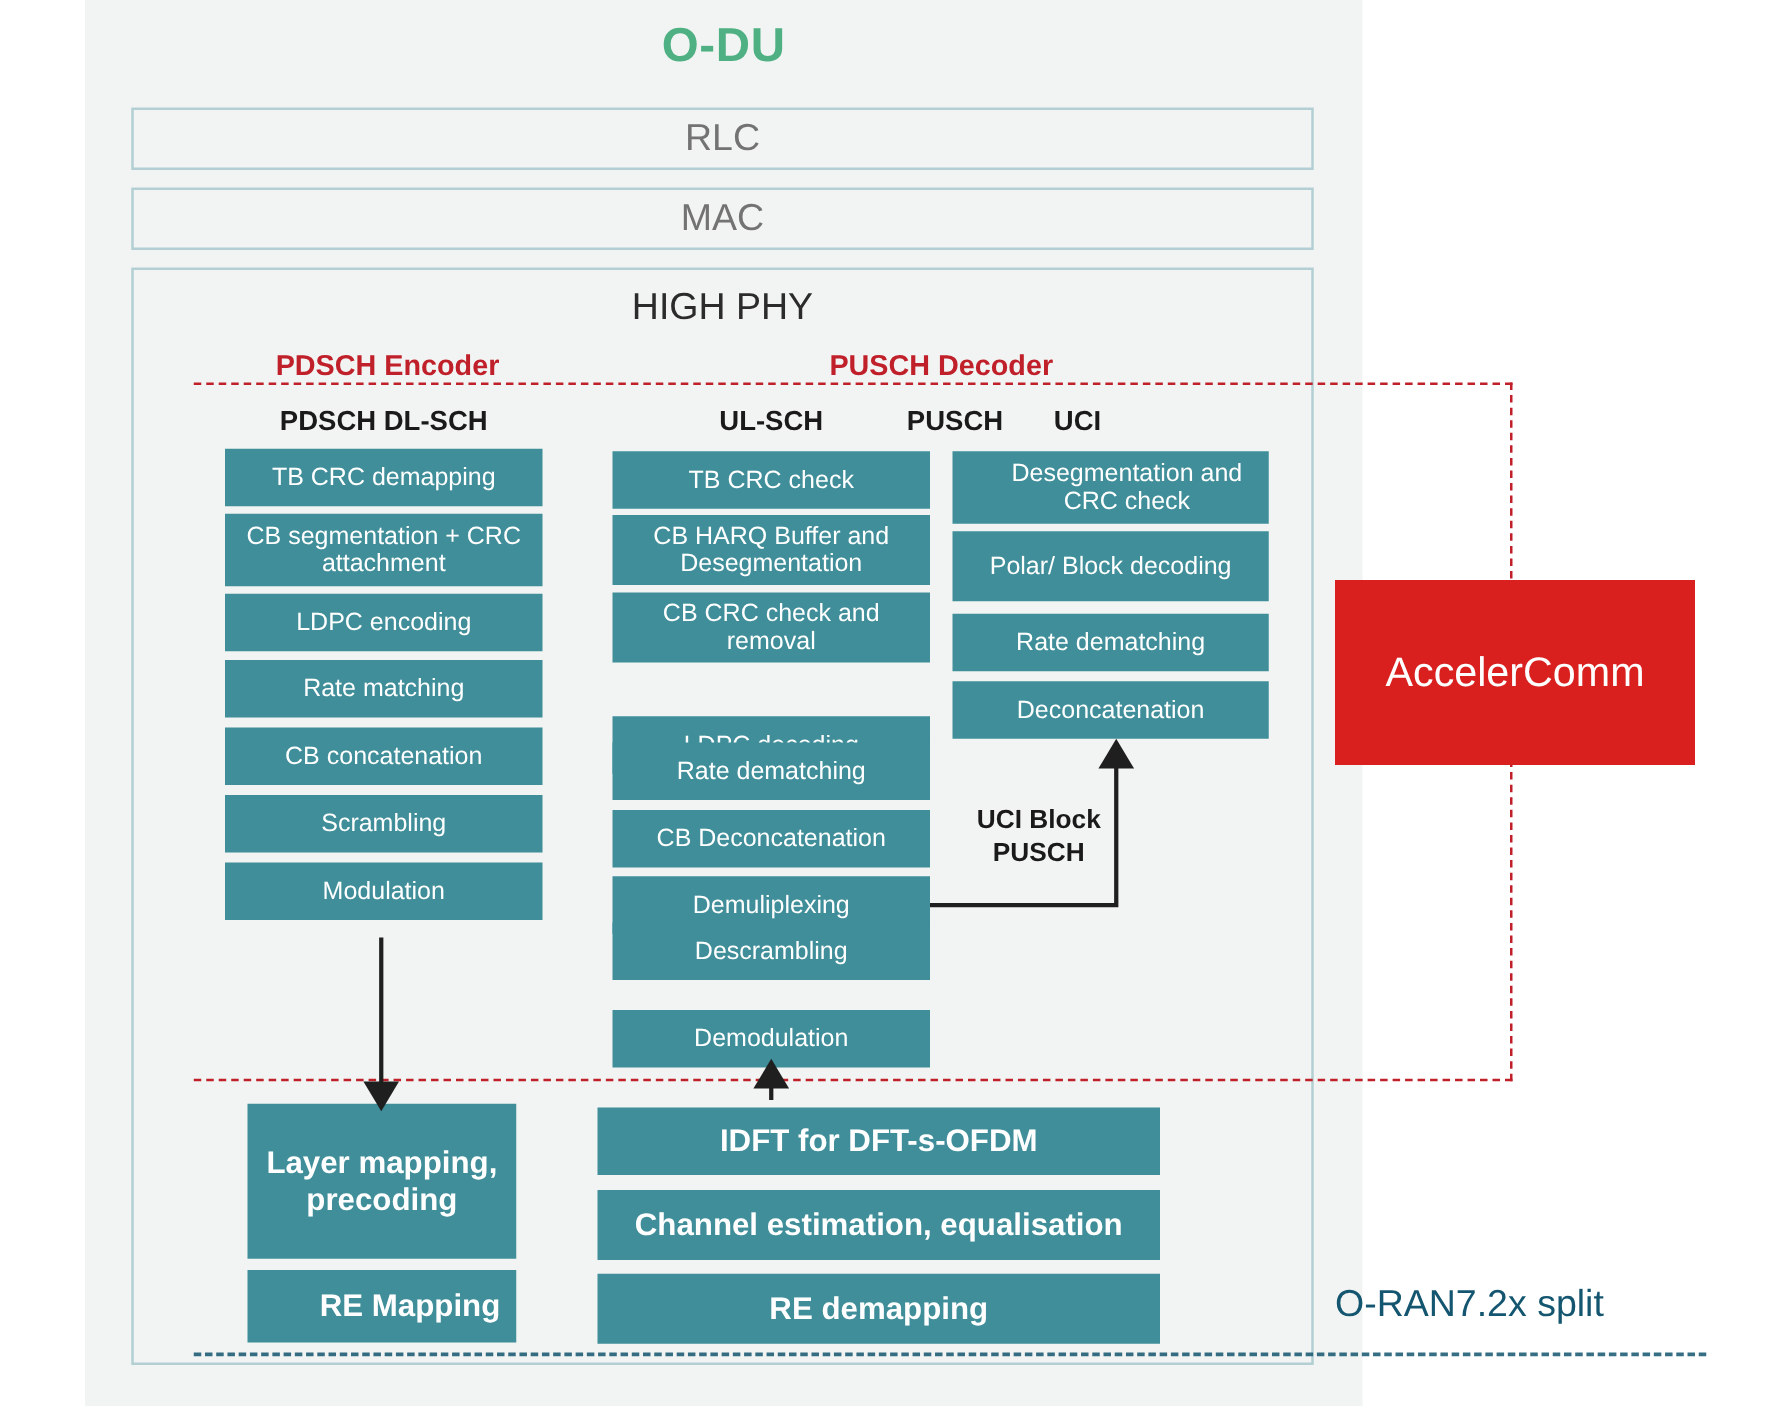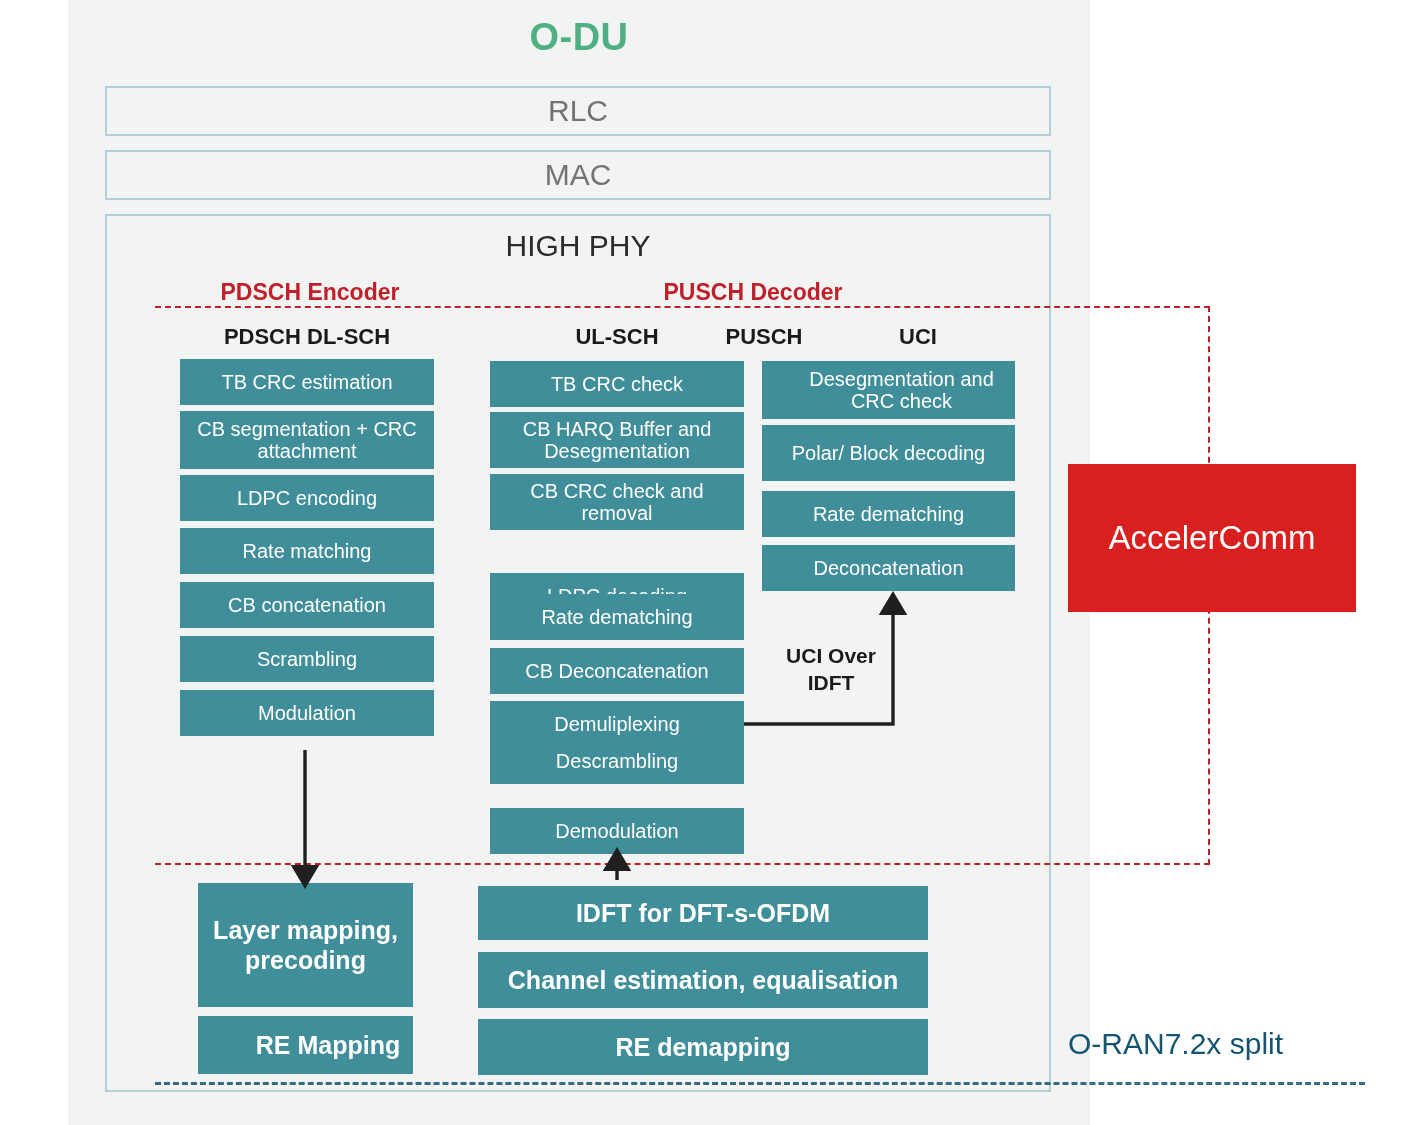--- a/index.html
+++ b/index.html
@@ -50,21 +50,21 @@
   #pdsch-encoder-head{left:190px;top:276px;width:240px;height:32px;}
   #pusch-decoder-head{left:633px;top:276px;width:240px;height:32px;}
 
   .col-head{
     color:#1a1a1a;font-weight:700;font-size:22px;
     display:flex;align-items:center;justify-content:center;
   }
   #pdsch-dlsch-head{left:180px;top:322px;width:254px;height:30px;}
   #ulsch-head{left:490px;top:322px;width:254px;height:30px;}
   #pusch-head{left:692px;top:322px;width:144px;height:30px;}
-  #uci-head{left:828px;top:322px;width:180px;height:30px;}
+  #uci-head{left:772px;top:322px;width:180px;height:30px;}
 
   
   #red-boundary{
     left:155px;top:306px;width:1055px;height:559px;
     border:2px dashed #c0202a;border-left:none;
   }
 
   
   .pbox{
     background:#3f8e99;color:#ffffff;
@@ -137,21 +137,21 @@
 <div class="abs" id="red-boundary"></div>
 
 <div class="abs red-head" id="pdsch-encoder-head">PDSCH Encoder</div>
 <div class="abs red-head" id="pusch-decoder-head">PUSCH Decoder</div>
 
 <div class="abs col-head" id="pdsch-dlsch-head">PDSCH DL-SCH</div>
 <div class="abs col-head" id="ulsch-head">UL-SCH</div>
 <div class="abs col-head" id="pusch-head">PUSCH</div>
 <div class="abs col-head" id="uci-head">UCI</div>
 
-<div class="abs pbox col-a" style="top:359px;height:46px;">TB CRC estimation</div>
+<div class="abs pbox col-a" style="top:359px;height:46px;">TB CRC demapping</div>
 <div class="abs pbox col-a two" style="top:411px;height:58px;">CB segmentation + CRC attachment</div>
 <div class="abs pbox col-a" style="top:475px;height:46px;">LDPC  encoding</div>
 <div class="abs pbox col-a" style="top:528px;height:46px;">Rate matching</div>
 <div class="abs pbox col-a" style="top:582px;height:46px;">CB concatenation</div>
 <div class="abs pbox col-a" style="top:636px;height:46px;">Scrambling</div>
 <div class="abs pbox col-a" style="top:690px;height:46px;">Modulation</div>
 
 <div class="abs pbox col-b" style="top:361px;height:46px;">TB CRC check</div>
 <div class="abs pbox col-b two" style="top:412px;height:56px;">CB HARQ Buffer and Desegmentation</div>
 <div class="abs pbox col-b two" style="top:474px;height:56px;">CB CRC check and removal</div>
@@ -160,21 +160,21 @@
 <div class="abs pbox col-b" style="top:648px;height:46px;">CB Deconcatenation</div>
 <div class="abs pbox col-b" style="top:701px;height:46px;">Demuliplexing</div>
 <div class="abs pbox col-b" style="top:738px;height:46px;">Descrambling</div>
 <div class="abs pbox col-b" style="top:808px;height:46px;">Demodulation</div>
 
 <div class="abs pbox col-c two" style="top:361px;height:58px;padding-left:32px;">Desegmentation and CRC check</div>
 <div class="abs pbox col-c two" style="top:425px;height:56px;">Polar/ Block decoding</div>
 <div class="abs pbox col-c" style="top:491px;height:46px;">Rate dematching</div>
 <div class="abs pbox col-c" style="top:545px;height:46px;">Deconcatenation</div>
 
-<div class="abs" id="uci-over-pusch-label">UCI Over IDFT</div>
+<div class="abs" id="uci-over-pusch-label">UCI Block PUSCH</div>
 
 <div class="abs bbox" id="layer-mapping-box">Layer mapping, precoding</div>
 <div class="abs bbox" id="re-mapping-box">RE Mapping</div>
 <div class="abs bbox" id="idft-box">IDFT for DFT-s-OFDM</div>
 <div class="abs bbox" id="chan-est-box">Channel estimation, equalisation</div>
 <div class="abs bbox" id="re-demapping-box">RE demapping</div>
 
 <div class="abs" id="accelercomm-box">AccelerComm</div>
 
 <div class="abs" id="oran-split-line"></div>

